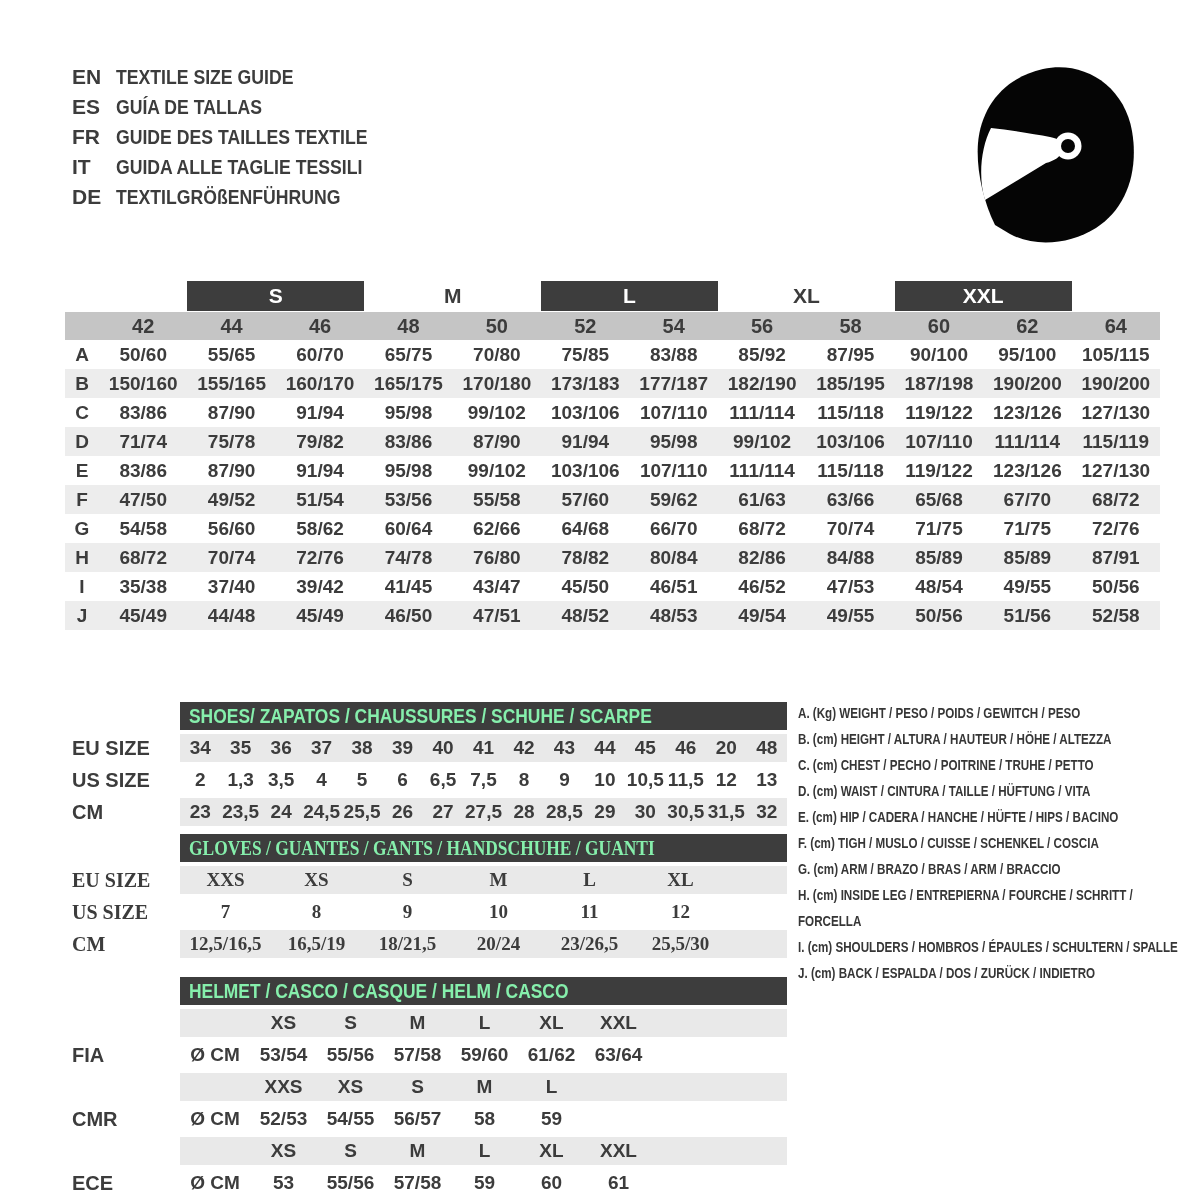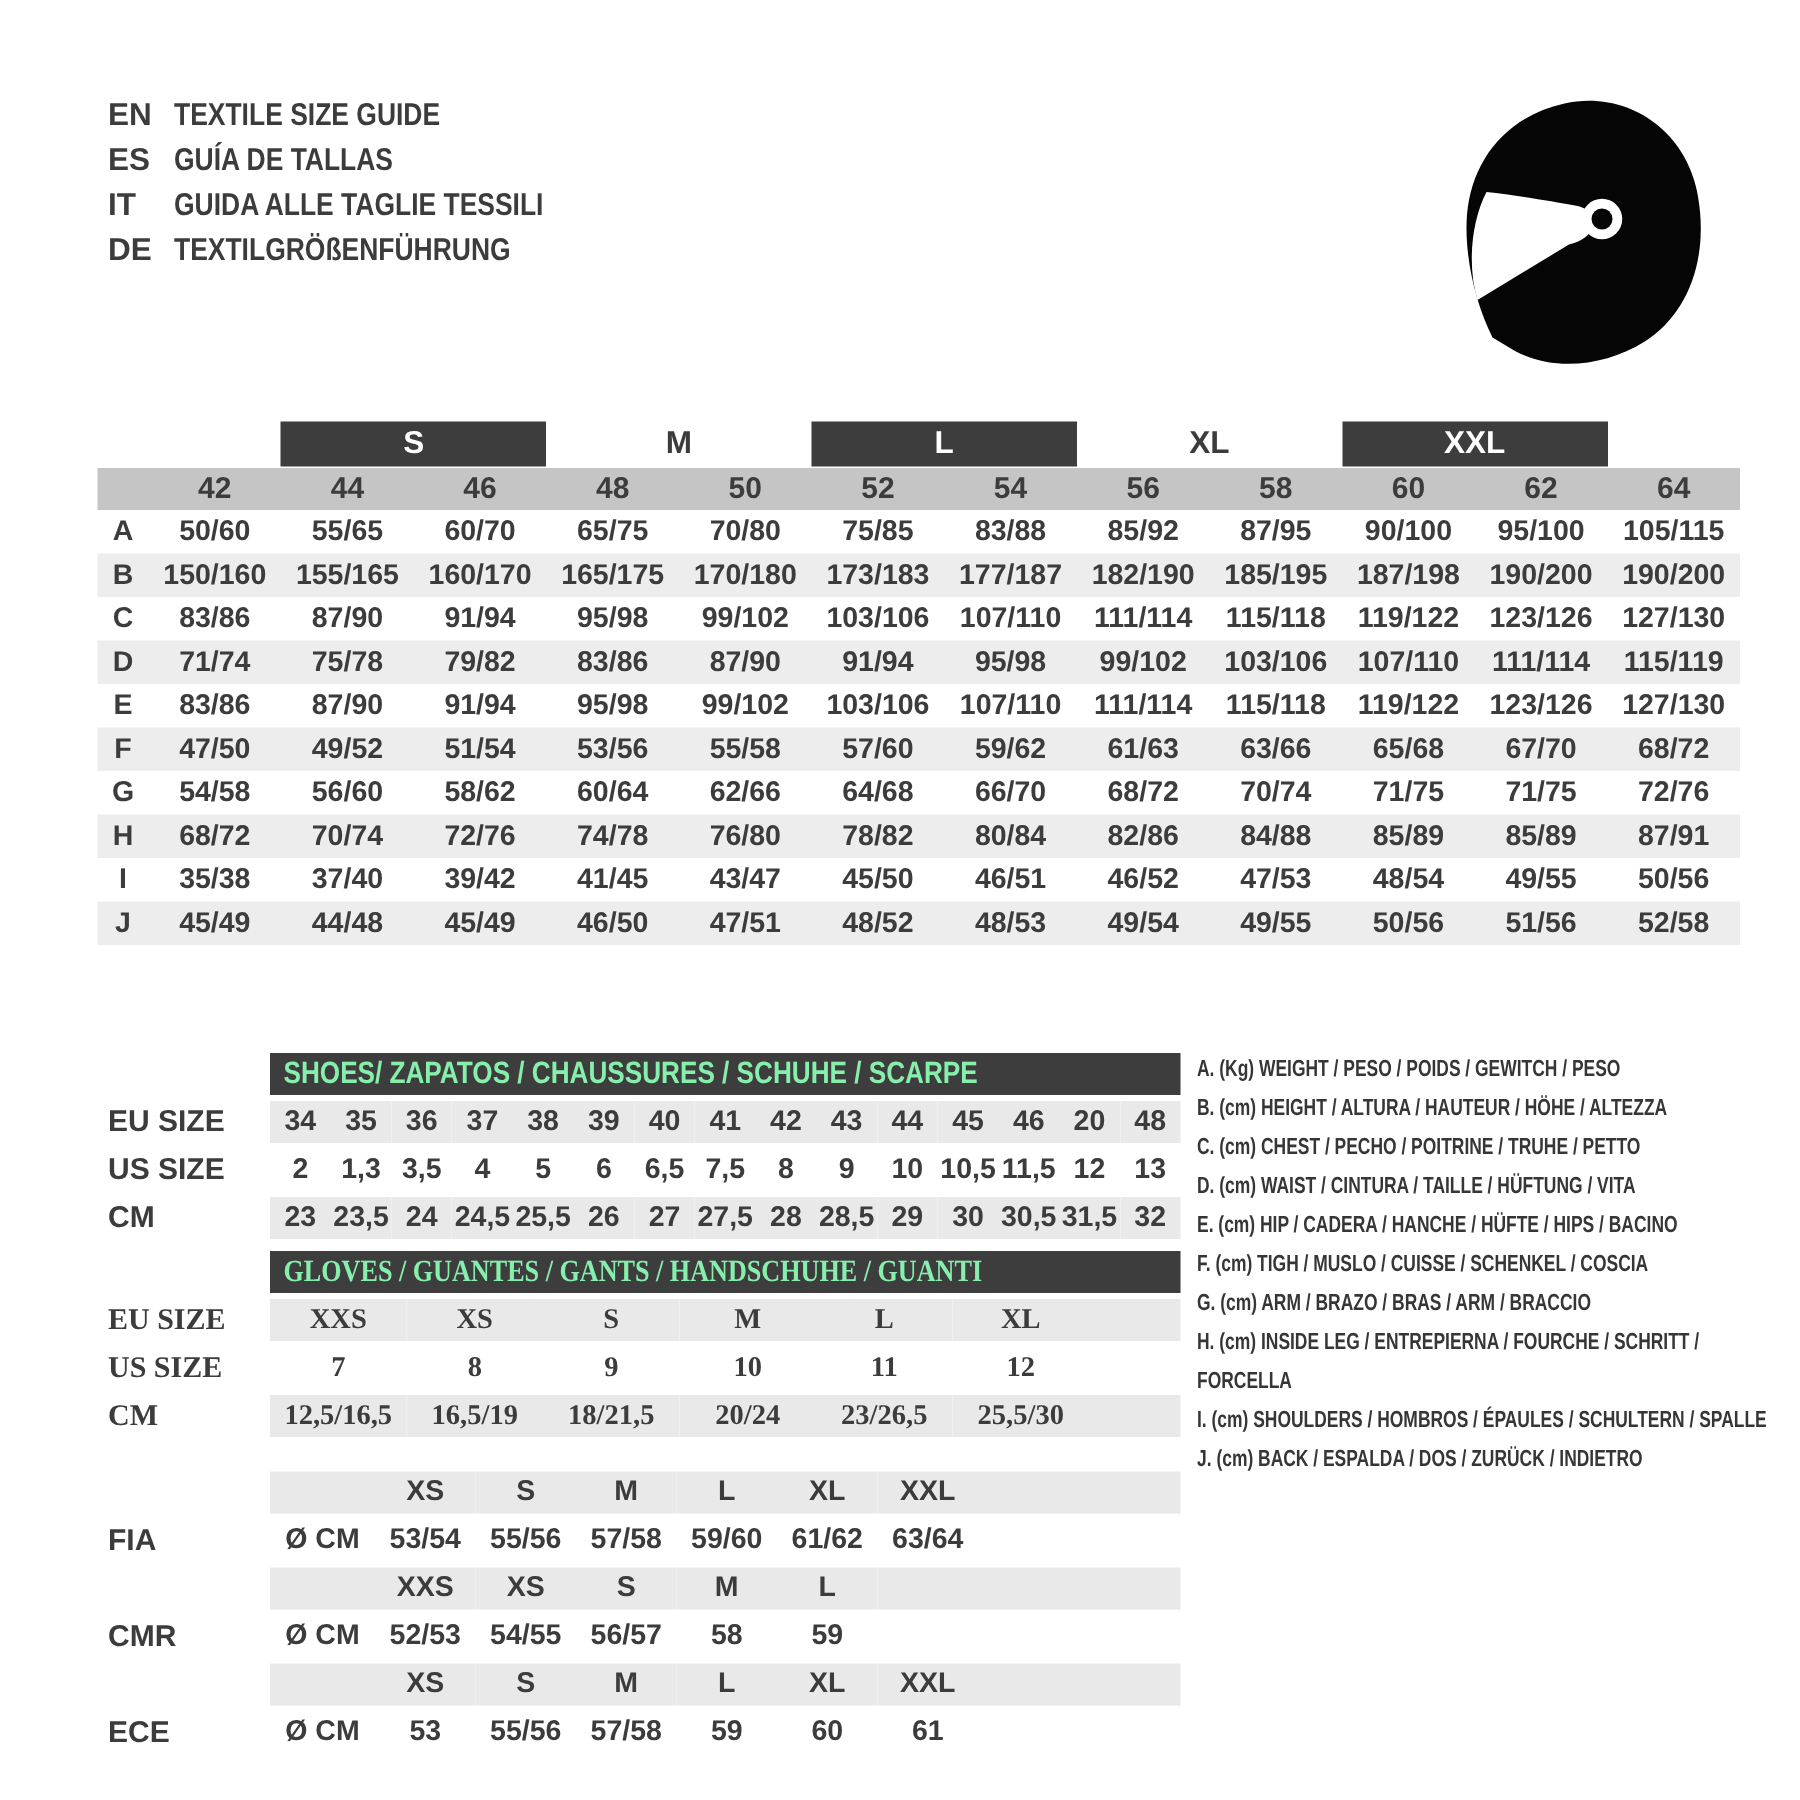--- a/index.html
+++ b/index.html
@@ -52,20 +52,24 @@
 <div class="page">
 
   <div class="langs" id="langs">
       <div class="lang-row">
         <div class="lang-code">EN</div>
         <div class="lang-title"><span class="cond">TEXTILE SIZE GUIDE</span></div>
       </div>
       <div class="lang-row">
         <div class="lang-code">ES</div>
         <div class="lang-title"><span class="cond">GUÍA DE TALLAS</span></div>
+      </div>
+      <div class="lang-row">
+        <div class="lang-code">FR</div>
+        <div class="lang-title"><span class="cond">GUIDE DES TAILLES TEXTILE</span></div>
       </div>
       <div class="lang-row">
         <div class="lang-code">IT</div>
         <div class="lang-title"><span class="cond">GUIDA ALLE TAGLIE TESSILI</span></div>
       </div>
       <div class="lang-row">
         <div class="lang-code">DE</div>
         <div class="lang-title"><span class="cond">TEXTILGRÖßENFÜHRUNG</span></div>
       </div>
     </div>
@@ -342,20 +346,23 @@
         <div class="sub-cell shaded">16,5/19</div>
         <div class="sub-cell shaded">18/21,5</div>
         <div class="sub-cell shaded">20/24</div>
         <div class="sub-cell shaded">23/26,5</div>
         <div class="sub-cell shaded">25,5/30</div>
         <div class="shaded"></div>
       </div>
     </div>
 
   <div class="subtable" id="helmetTable" style="top:948px;">
+    <div class="bar">
+        <span class="cond">HELMET / CASCO / CASQUE / HELM / CASCO</span>
+      </div>
   <div class="sub-row helmet-cols">
         <div class="sub-label"></div>
         <div class="sub-cell shaded"></div>
         <div class="sub-cell shaded">XS</div>
         <div class="sub-cell shaded">S</div>
         <div class="sub-cell shaded">M</div>
         <div class="sub-cell shaded">L</div>
         <div class="sub-cell shaded">XL</div>
         <div class="sub-cell shaded">XXL</div>
         <div class="shaded"></div>

